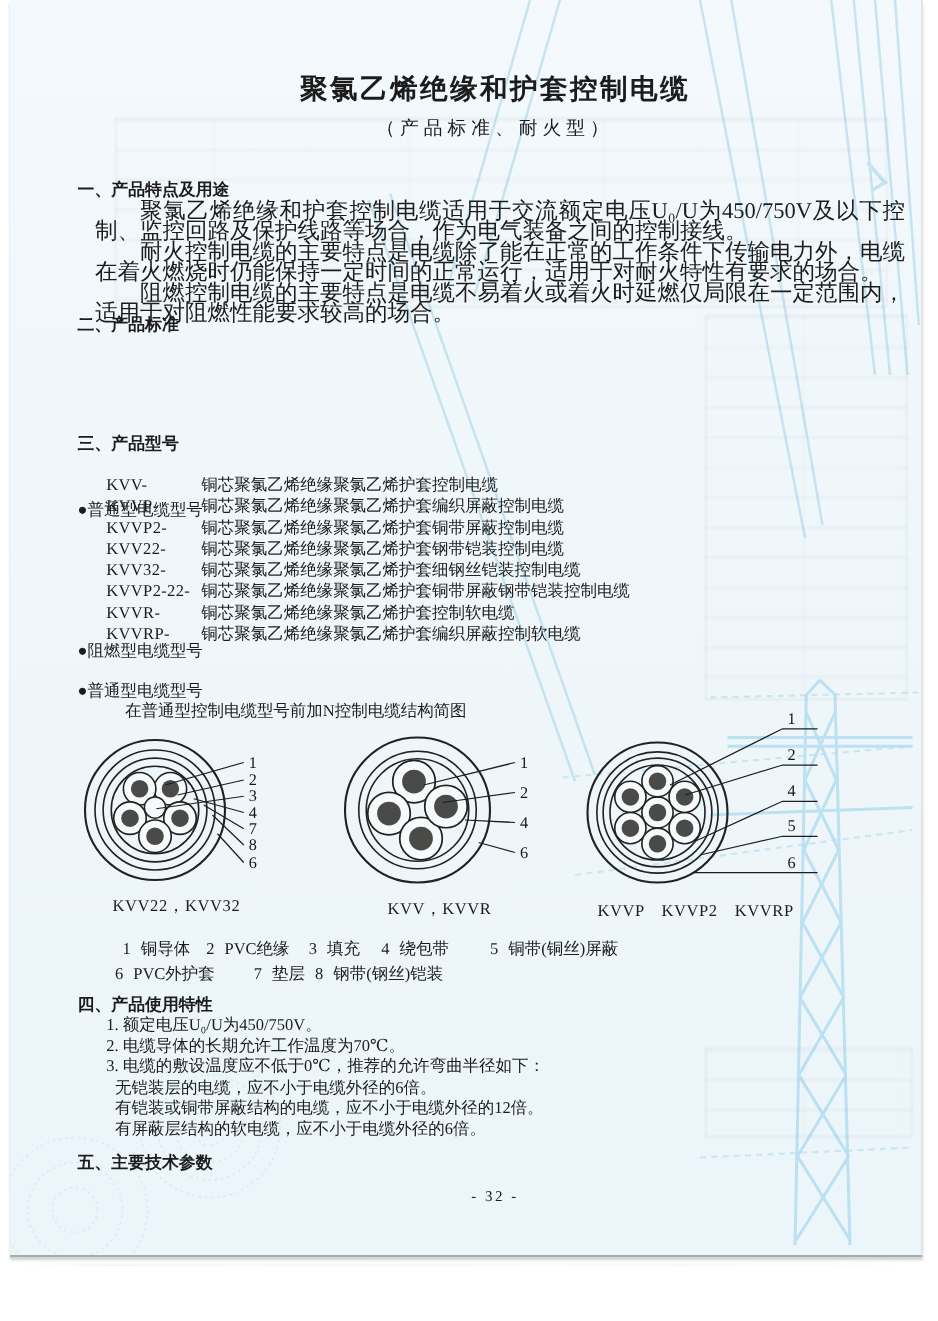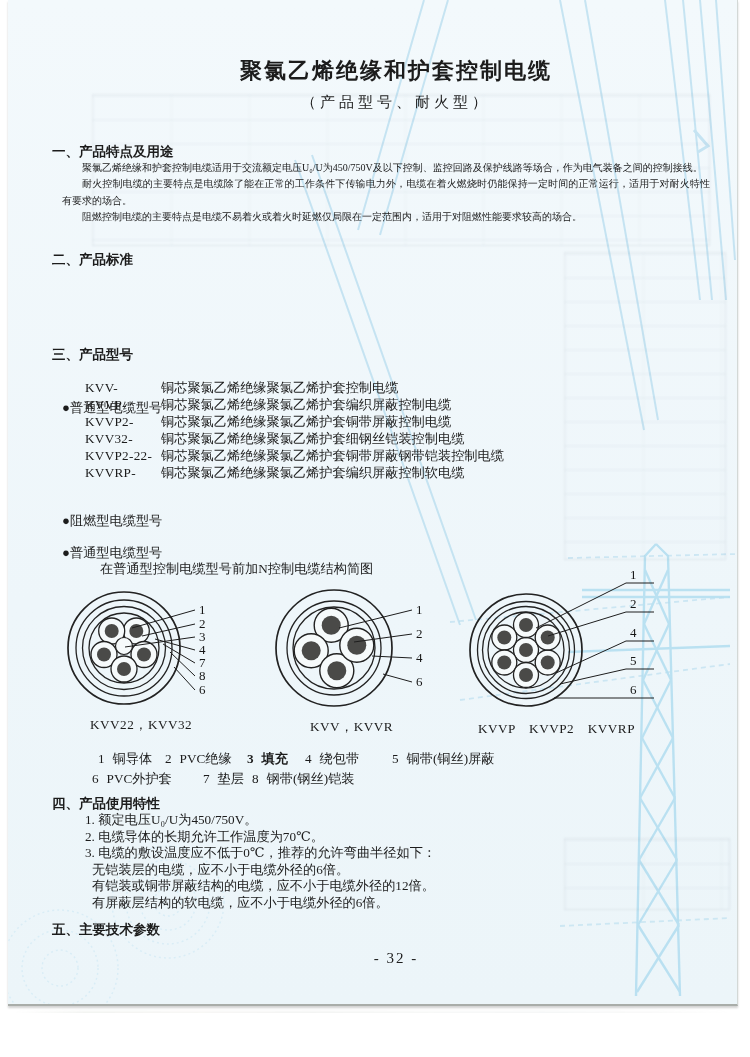--- a/index.html
+++ b/index.html
@@ -11,35 +11,35 @@
   .wm{position:absolute;left:0;top:0;width:729px;height:1004px;}
   .ghost{position:absolute;pointer-events:none;filter:blur(1px);
          border:1px solid rgba(125,135,150,0.10);
          background:
            repeating-linear-gradient(180deg, rgba(125,135,150,0.055) 0 2px, transparent 2px 24px),
            repeating-linear-gradient(90deg, rgba(125,135,150,0.045) 0 1px, transparent 1px 78px);}
   .center-line{position:absolute;left:58px;width:660px;text-align:center;}
   .title{top:56px;font-family:"Liberation Sans","DejaVu Sans",sans-serif;font-weight:bold;
          font-size:22px;letter-spacing:2px;}
   .subtitle{top:93px;font-size:15px;letter-spacing:4px;}
-  .h{position:absolute;left:44px;font-family:Liberation Mono, monospace;
+  .h{position:absolute;left:54px;font-family:Liberation Mono, monospace;
      font-weight:bold;font-size:13.5px;white-space:nowrap;}
-  .paras{position:absolute;left:54px;width:648px;font-size:10px;line-height:16.4px;text-align:justify;font-family:Liberation Serif, serif;}
+  .paras{position:absolute;left:68px;width:648px;font-size:18px;line-height:16.4px;text-align:justify;font-family:Liberation Serif, serif;}
   .paras p{margin:0;text-indent:2em;}
   .bullet{position:absolute;left:54px;font-size:13.2px;white-space:nowrap;}
   .note{position:absolute;left:92px;font-size:13.2px;white-space:nowrap;}
   .models{position:absolute;left:77px;font-size:13.2px;line-height:17px;}
   .mrow{white-space:nowrap;}
   .mname{display:inline-block;min-width:76px;letter-spacing:.3px;}
   .cap{position:absolute;font-size:13.2px;letter-spacing:.5px;white-space:nowrap;}
   .lg{position:absolute;font-size:13.2px;white-space:nowrap;}
   .lg .ln{display:inline-block;margin-right:8px;}
   .uselist{position:absolute;left:77px;width:630px;font-size:13.2px;line-height:16.5px;}
   .uselist .sub{padding-left:7px;}
-  .pagenum{top:950px;font-size:15px;letter-spacing:2px;}
+  .pagenum{top:950px;font-size:12px;letter-spacing:2px;}
   .diag{position:absolute;}
   .diag text{font-family:"Liberation Serif","DejaVu Serif",serif;font-size:13px;fill:#161616;}
   .next-strip{position:absolute;left:14px;top:1014px;width:716px;height:18px;border-radius:4px;opacity:.5;
       filter:blur(3px);
       background:linear-gradient(90deg, rgba(140,150,130,0) 0%, rgba(118,134,108,.55) 10%,
         rgba(158,148,118,.45) 26%, rgba(108,128,118,.5) 42%, rgba(148,158,148,.4) 58%,
         rgba(118,138,148,.45) 74%, rgba(158,168,158,.35) 90%, rgba(160,170,160,0) 100%);}
 </style>
 </head>
 <body>
@@ -98,39 +98,41 @@
           <circle cx="52" cy="968" r="38"></circle>
           <circle cx="52" cy="968" r="58"></circle>
       </g>
     </svg>
 
     <div class="ghost" style="left:84px;top:94px;width:616px;height:150px;"></div>
     <div class="ghost" style="left:556px;top:252px;width:160px;height:306px;"></div>
     <div class="ghost" style="left:556px;top:838px;width:164px;height:70px;"></div>
 
     <div class="center-line title">聚氯乙烯绝缘和护套控制电缆</div>
-    <div class="center-line subtitle">（产品型号、耐火型）</div>
+    <div class="center-line subtitle">（产品标准、耐火型）</div>
 
     <div class="h" style="top:143px;">一、产品特点及用途</div>
     <div class="paras" style="top:160px;">
       <p>聚氯乙烯绝缘和护套控制电缆适用于交流额定电压U₀/U为450/750V及以下控制、监控回路及保护线路等场合，作为电气装备之间的控制接线。</p>
       <p>耐火控制电缆的主要特点是电缆除了能在正常的工作条件下传输电力外，电缆在着火燃烧时仍能保持一定时间的正常运行，适用于对耐火特性有要求的场合。</p>
       <p>阻燃控制电缆的主要特点是电缆不易着火或着火时延燃仅局限在一定范围内，适用于对阻燃性能要求较高的场合。</p>
     </div>
 
     <div class="h" style="top:251px;">二、产品标准</div>
 
     <div class="h" style="top:346px;">三、产品型号</div>
     <div class="bullet" style="top:362px;margin-top:37px;">●普通型电缆型号</div>
     <div class="models" style="top:379px;">
       <div class="mrow"><span class="mname">KVV-</span><span>铜芯聚氯乙烯绝缘聚氯乙烯护套控制电缆</span></div>
       <div class="mrow"><span class="mname">KVVP-</span><span>铜芯聚氯乙烯绝缘聚氯乙烯护套编织屏蔽控制电缆</span></div>
       <div class="mrow"><span class="mname">KVVP2-</span><span>铜芯聚氯乙烯绝缘聚氯乙烯护套铜带屏蔽控制电缆</span></div>
+      <div class="mrow"><span class="mname">KVV22-</span><span>铜芯聚氯乙烯绝缘聚氯乙烯护套钢带铠装控制电缆</span></div>
       <div class="mrow"><span class="mname">KVV32-</span><span>铜芯聚氯乙烯绝缘聚氯乙烯护套细钢丝铠装控制电缆</span></div>
       <div class="mrow"><span class="mname">KVVP2-22-</span><span>铜芯聚氯乙烯绝缘聚氯乙烯护套铜带屏蔽钢带铠装控制电缆</span></div>
+      <div class="mrow"><span class="mname">KVVR-</span><span>铜芯聚氯乙烯绝缘聚氯乙烯护套控制软电缆</span></div>
       <div class="mrow"><span class="mname">KVVRP-</span><span>铜芯聚氯乙烯绝缘聚氯乙烯护套编织屏蔽控制软电缆</span></div>
     </div>
     <div class="bullet" style="top:512px;">●阻燃型电缆型号</div>
     <div class="bullet" style="top:544px;">●普通型电缆型号</div>
     <div class="note" style="top:560px;">在普通型控制电缆型号前加N控制电缆结构简图</div>
 
     <svg class="diag" style="left:54px;top:582px;" width="155" height="132" viewBox="0 0 155 132">
       <g stroke="#222" fill="none">
         <circle cx="62" cy="66" r="56" stroke-width="1.7"></circle>
         <circle cx="62" cy="66" r="48" stroke-width="1.3"></circle>
@@ -232,21 +234,21 @@
       <text x="170" y="105">5</text>
       <text x="170" y="134">6</text>
     </svg>
 
     <div class="cap" style="left:82px;top:716px;">KVV22，KVV32</div>
     <div class="cap" style="left:302px;top:718px;">KVV，KVVR</div>
     <div class="cap" style="left:470px;top:720px;">KVVP　KVVP2　KVVRP</div>
 
     <div class="lg" style="left:90px;top:750px;"><span class="ln">1</span><span>铜导体</span></div>
     <div class="lg" style="left:157px;top:750px;"><span class="ln">2</span><span>PVC绝缘</span></div>
-    <div class="lg" style="left:239px;top:750px;font-weight:bold;"><span class="ln">3</span><span>填充</span></div>
+    <div class="lg" style="left:239px;top:750px;"><span class="ln">3</span><span>填充</span></div>
     <div class="lg" style="left:297px;top:750px;"><span class="ln">4</span><span>绕包带</span></div>
     <div class="lg" style="left:384px;top:750px;"><span class="ln">5</span><span>铜带(铜丝)屏蔽</span></div>
     <div class="lg" style="left:84px;top:770px;"><span class="ln">6</span><span>PVC外护套</span></div>
     <div class="lg" style="left:195px;top:770px;"><span class="ln">7</span><span>垫层</span></div>
     <div class="lg" style="left:244px;top:770px;"><span class="ln">8</span><span>钢带(钢丝)铠装</span></div>
 
     <div class="h" style="top:795px;">四、产品使用特性</div>
     <div class="uselist" style="top:812px;">
       <div>1. 额定电压U₀/U为450/750V。</div>
       <div>2. 电缆导体的长期允许工作温度为70℃。</div>

